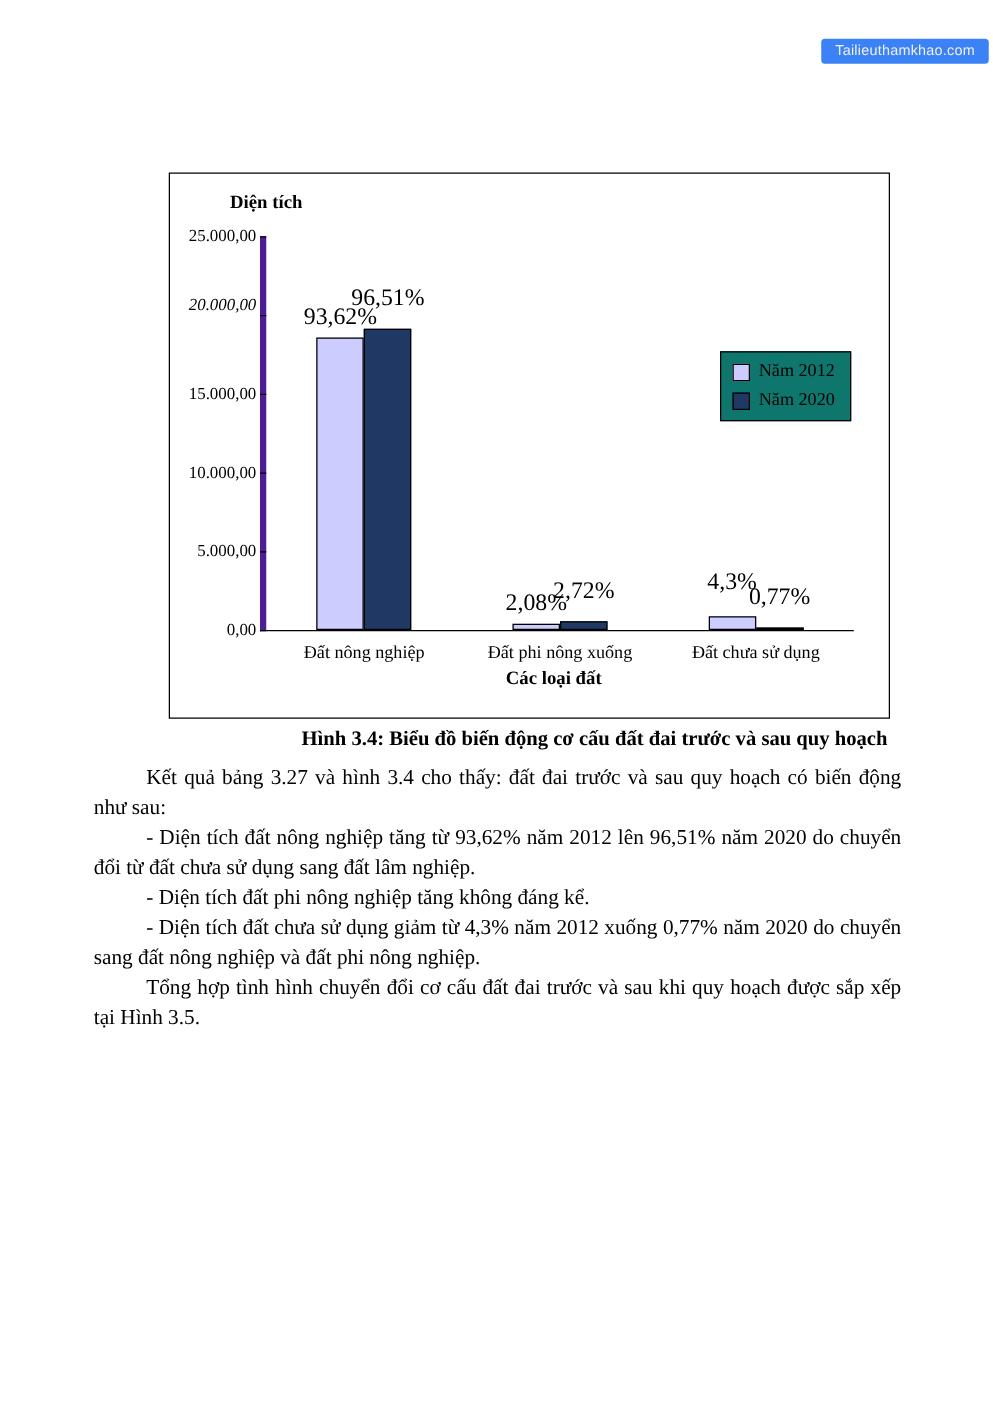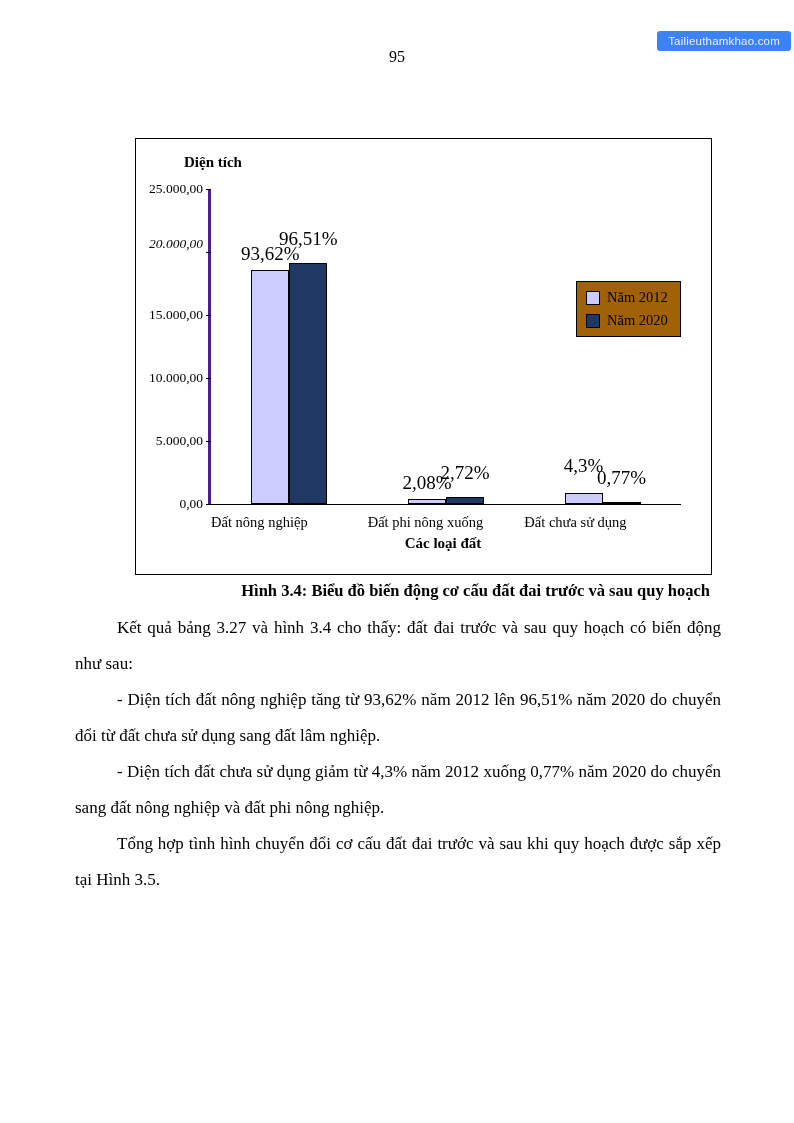--- a/index.html
+++ b/index.html
@@ -22,67 +22,66 @@
   .chart-box {
     position:absolute; left:135px; top:138px; width:575px; height:435px;
     border:1px solid #000; background:#fff;
   }
   .chart-ylabel {
     position:absolute; left:48px; top:15px;
     font-weight:bold; font-size:15px;
   }
   .plot {
     position:absolute; left:72px; top:50px; width:470px; height:315px;
-    border-left:3px solid #4c1d95; border-bottom:1px solid #000;
+    border-left:5px solid #4c1d95; border-bottom:1px solid #000;
   }
   .ytick-label {
     position:absolute; left:-84px; width:76px; text-align:right;
     font-size:13.5px; white-space:nowrap;
   }
   .ytick-mark { position:absolute; left:-5px; width:5px; height:1px; background:#000; }
   .bar { position:absolute; bottom:0; border:1px solid #000; box-sizing:border-box; }
   .bar-label {
     position:absolute; transform:translateX(-50%);
     font-size:19px; white-space:nowrap;
   }
   .cat-label {
-    position:absolute; top:calc(100% + 10px); text-align:left;
+    position:absolute; top:calc(100% + 10px); text-align:center;
     font-size:14.5px; white-space:nowrap;
   }
   .chart-xlabel {
     position:absolute; left:72px; top:396px; width:470px; text-align:center;
     font-weight:bold; font-size:15px;font-family:Liberation Serif, serif;
   }
   .legend {
     position:absolute; left:440px; top:142px;
-    background:#a16207; border:1px solid #000;
+    background:#0f766e; border:1px solid #000;
     padding:7px 12px 7px 9px; display:flex; flex-direction:column; gap:6px;
     font-size:14.5px;
   }
   .legend-item { display:flex; align-items:center; gap:7px; white-space:nowrap; }
   .swatch { width:12px; height:12px; border:1px solid #000; display:inline-block; flex:0 0 auto; }
   
   .caption {
     position:absolute; left:135px; top:581px; width:575px;
     text-align:right; font-weight:bold; font-size:16.5px; white-space:nowrap;
   }
   .content {
     position:absolute; left:75px; top:610px; width:646px;
-    font-size:17px; line-height:36px; text-align:justify;
+    font-size:17px; line-height:24px; text-align:justify;
   }
   .content p { margin:0; text-indent:42px; }
 </style>
 </head>
 <body>
 
 <div class="page">
 
   <div class="watermark">Tailieuthamkhao.com</div>
 
-  <div class="page-number">95</div>
 
   <div class="chart-box">
     <div class="chart-ylabel">Diện tích</div>
     <div class="plot">
         <div class="ytick-label" style="top: -8px;">25.000,00</div>
         <div class="ytick-mark" style="top: 0px;"></div>
         <div class="ytick-label" style="top: 47px; font-style: italic;">20.000,00</div>
         <div class="ytick-mark" style="top: 63px;"></div>
         <div class="ytick-label" style="top: 118px; font-family: Liberation Serif, serif;">15.000,00</div>
         <div class="ytick-mark" style="top: 126px;"></div>
@@ -119,17 +118,18 @@
         <span>Năm 2020</span>
       </div>
     </div>
   </div>
 
   <div class="caption">Hình 3.4: Biểu đồ biến động cơ cấu đất đai trước và sau quy hoạch</div>
 
   <div class="content">
     <p>Kết quả bảng 3.27 và hình 3.4 cho thấy: đất đai trước và sau quy hoạch có biến động như sau:</p>
     <p>- Diện tích đất nông nghiệp tăng từ 93,62% năm 2012 lên 96,51% năm 2020 do chuyển đổi từ đất chưa sử dụng sang đất lâm nghiệp.</p>
+    <p>- Diện tích đất phi nông nghiệp tăng không đáng kể.</p>
     <p>- Diện tích đất chưa sử dụng giảm từ 4,3% năm 2012 xuống 0,77% năm 2020 do chuyển sang đất nông nghiệp và đất phi nông nghiệp.</p>
     <p>Tổng hợp tình hình chuyển đổi cơ cấu đất đai trước và sau khi quy hoạch được sắp xếp tại Hình 3.5.</p>
   </div>
 
 </div>
 
 </body></html>

